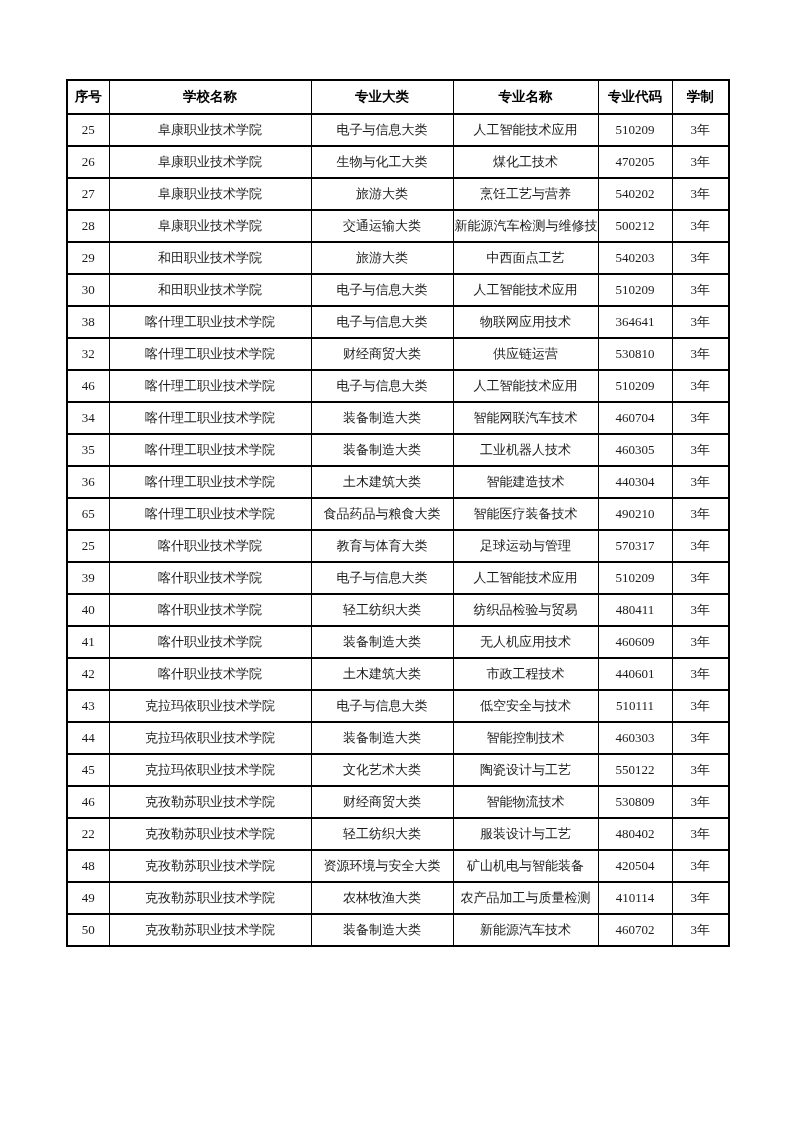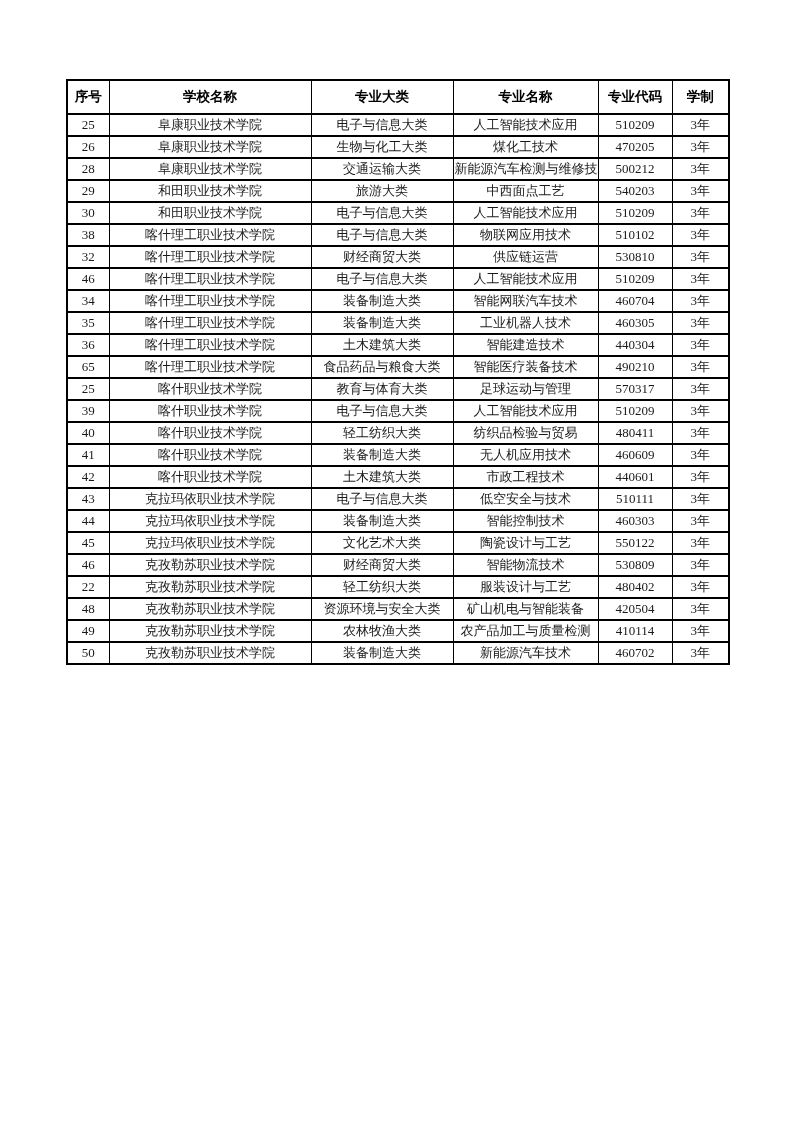--- a/index.html
+++ b/index.html
@@ -27,21 +27,21 @@
     border-right:1px solid #000;
     border-top:2px solid #000;
     border-bottom:2px solid #000;
     text-align:center;
     vertical-align:middle;
     white-space:nowrap;
     overflow:hidden;
     padding:0 1px;
   }
   table.majors thead tr { height:34px; }
-  table.majors tbody tr { height:22px; }
+  table.majors tbody tr { height:32px; }
   table.majors th {
     font-size:13.5px;
     font-weight:bold;
     color:#000;
   }
   table.majors td {
     font-size:13px;
     font-weight:normal;
     color:#1a1a1a;
   }
@@ -81,20 +81,28 @@
         </tr>
         <tr>
           <td class="num">26</td>
           <td>阜康职业技术学院</td>
           <td>生物与化工大类</td>
           <td>煤化工技术</td>
           <td class="num">470205</td>
           <td>3年</td>
         </tr>
         <tr>
+          <td class="num">27</td>
+          <td>阜康职业技术学院</td>
+          <td>旅游大类</td>
+          <td>烹饪工艺与营养</td>
+          <td class="num">540202</td>
+          <td>3年</td>
+        </tr>
+        <tr>
           <td class="num">28</td>
           <td>阜康职业技术学院</td>
           <td>交通运输大类</td>
           <td>新能源汽车检测与维修技术</td>
           <td class="num">500212</td>
           <td>3年</td>
         </tr>
         <tr>
           <td class="num">29</td>
           <td>和田职业技术学院</td>
@@ -109,21 +117,21 @@
           <td>电子与信息大类</td>
           <td>人工智能技术应用</td>
           <td class="num">510209</td>
           <td>3年</td>
         </tr>
         <tr>
           <td class="num">38</td>
           <td>喀什理工职业技术学院</td>
           <td>电子与信息大类</td>
           <td>物联网应用技术</td>
-          <td class="num">510102</td>
+          <td class="num">364641</td>
           <td>3年</td>
         </tr>
         <tr>
           <td class="num">32</td>
           <td>喀什理工职业技术学院</td>
           <td>财经商贸大类</td>
           <td>供应链运营</td>
           <td class="num">530810</td>
           <td>3年</td>
         </tr>

